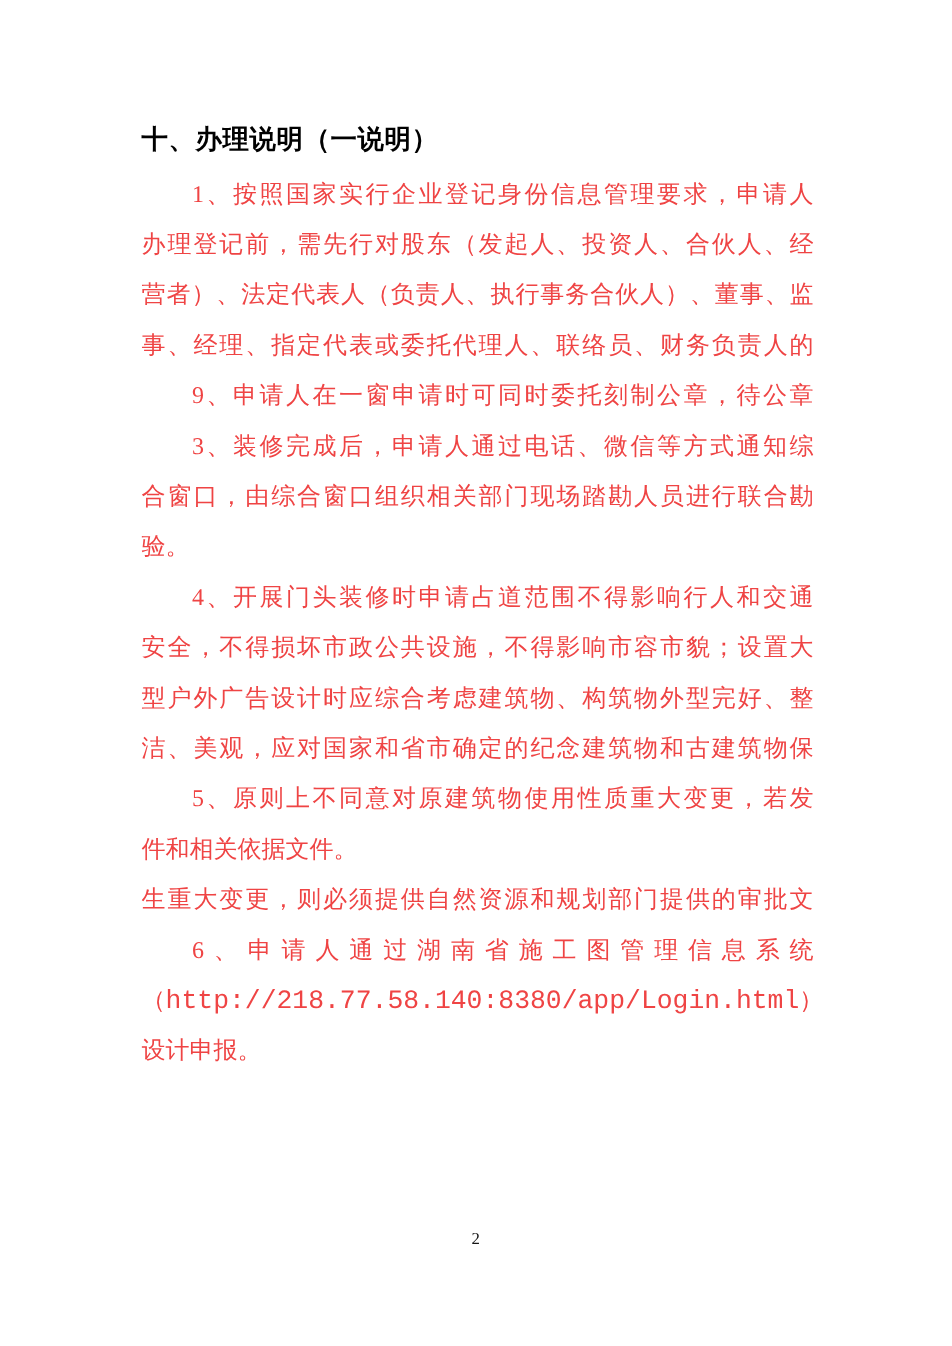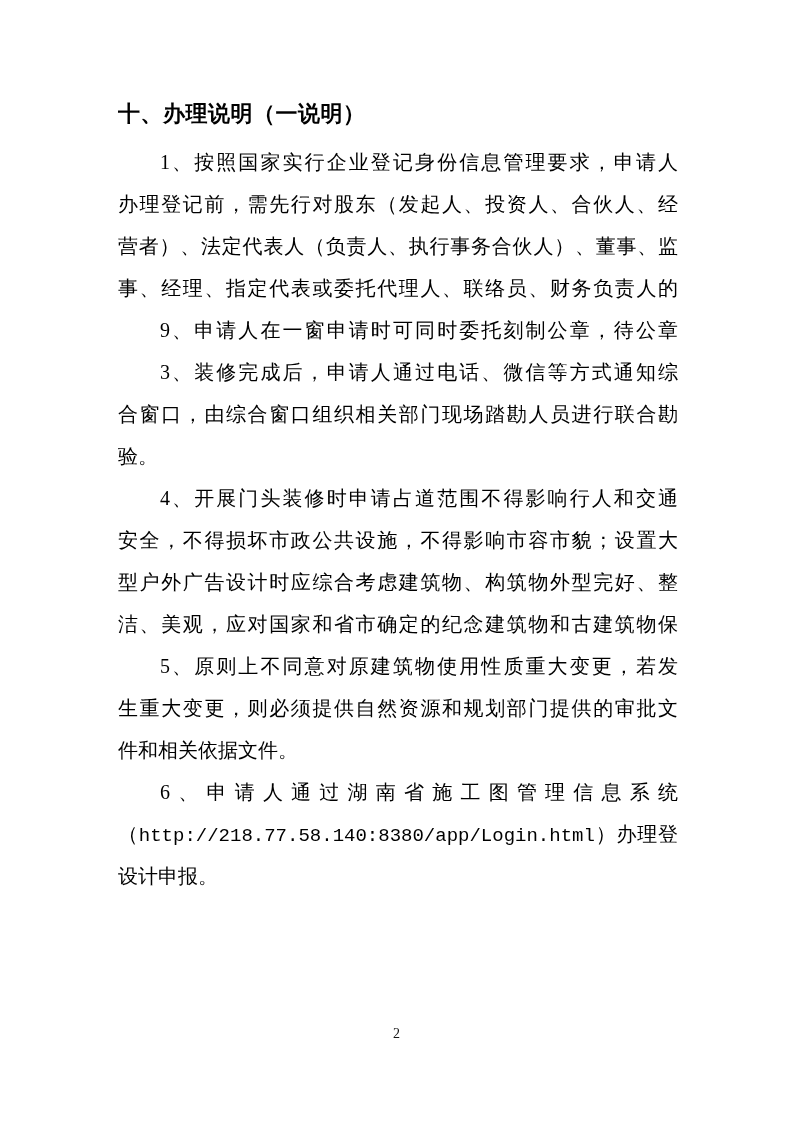--- a/index.html
+++ b/index.html
@@ -20,33 +20,33 @@
   }
   .content {
     position: absolute;
     left: 118px;
     top: 94px;
     width: 560px;
   }
   .title {
     margin: 0;
     padding: 0;
-    font-family: Liberation Mono, monospace;
+    font-family: Liberation Serif, serif;
     font-weight: bold;
     font-size: 22px;
     line-height: 44px;
     height: 44px;
     color: #000000;
     letter-spacing: 0.5px;
   }
   .doc-body {
     margin-top: 3px;
     font-family: "Liberation Serif", serif;
     font-size: 20px;
-    color: #000000;
+    color: #ef4444;
   }
   .para {
     margin: 0;
     padding: 0;
   }
   .line {
     line-height: 42px;
     height: 42px;
     text-align: justify;
     text-align-last: justify;
@@ -54,21 +54,21 @@
     overflow: hidden;
   }
   .line.first {
     text-indent: 2.1em;
   }
   .line.last {
     text-align-last: left;
   }
   .url {
     font-family: "Liberation Mono", monospace;
-    font-size: 19px;
+    font-size: 22px;
     letter-spacing: 0px;
   }
   .footer {
     position: absolute;
     left: 0;
     top: 1024px;
     width: 793px;
     text-align: center;
   }
   .pagenum {
@@ -99,22 +99,22 @@
           <div class="line last"><span>验。</span></div>
         </div>
         <div class="para">
           <div class="line first"><span>4、开展门头装修时申请占道范围不得影响行人和交通</span></div>
           <div class="line"><span>安全，不得损坏市政公共设施，不得影响市容市貌；设置大</span></div>
           <div class="line"><span>型户外广告设计时应综合考虑建筑物、构筑物外型完好、整</span></div>
           <div class="line"><span>洁、美观，应对国家和省市确定的纪念建筑物和古建筑物保</span></div>
         </div>
         <div class="para">
           <div class="line first"><span>5、原则上不同意对原建筑物使用性质重大变更，若发</span></div>
+          <div class="line last"><span>件和相关依据文件。</span></div>
           <div class="line"><span>生重大变更，则必须提供自然资源和规划部门提供的审批文</span></div>
-          <div class="line last"><span>件和相关依据文件。</span></div>
         </div>
         <div class="para">
           <div class="line first"><span>6、申请人通过湖南省施工图管理信息系统</span></div>
           <div class="line"><span>（</span><span class="url">http://218.77.58.140:8380/app/Login.html</span><span>）办理登记前</span></div>
           <div class="line last"><span>设计申报。</span></div>
         </div>
       </div>
   </div>
   <div class="footer">
     <span class="pagenum">2</span>

